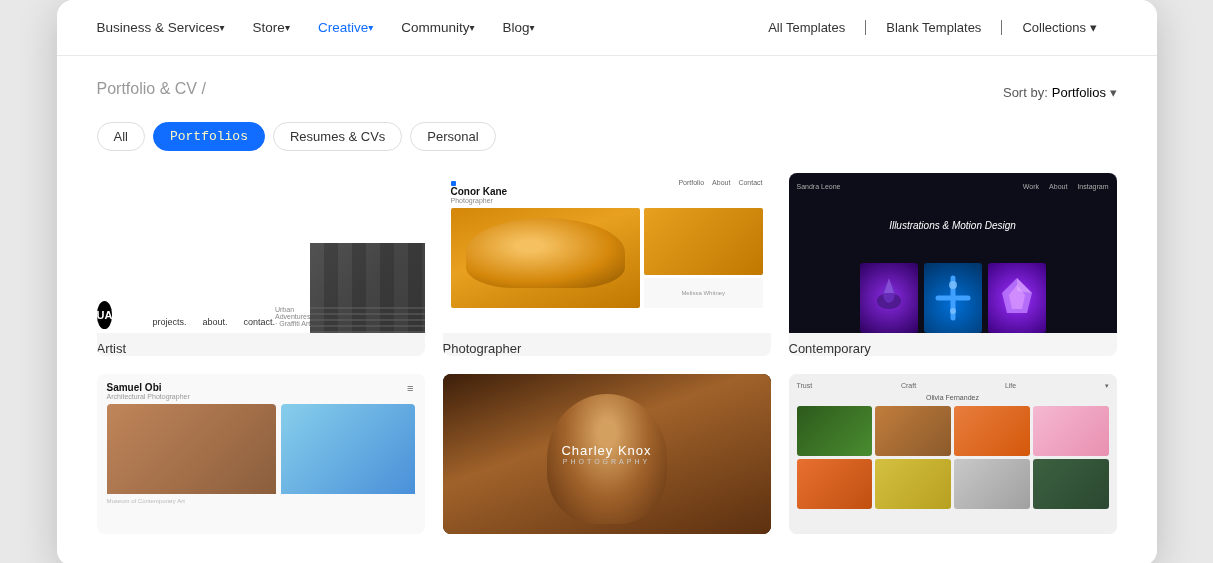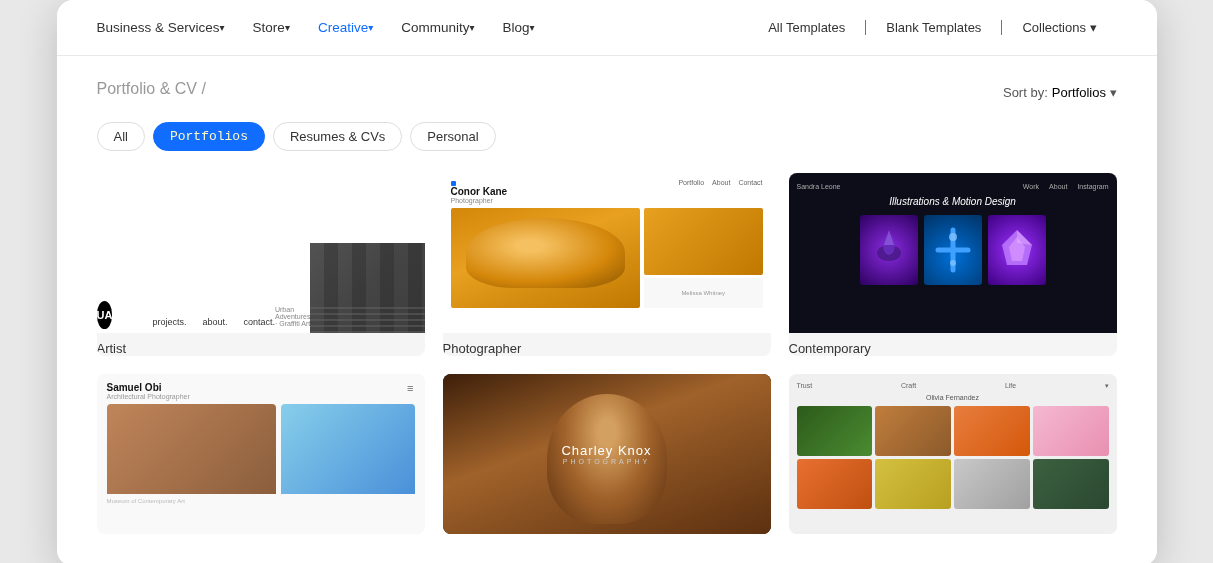--- a/index.html
+++ b/index.html
@@ -273,20 +273,21 @@
       font-size: 6px;
       color: #999;
     }
     
     .thumb-illustrator {
       background: #0d0d1a;
       display: flex;
       flex-direction: column;
       align-items: center;
       padding: 10px 8px 6px;
+      gap: 24px;
     }
     .thumb-illus-header {
       display: flex;
       justify-content: space-between;
       width: 100%;
       font-size: 7px;
       color: #aaa;
       margin-bottom: 6px;
     }
     .thumb-illus-title {

